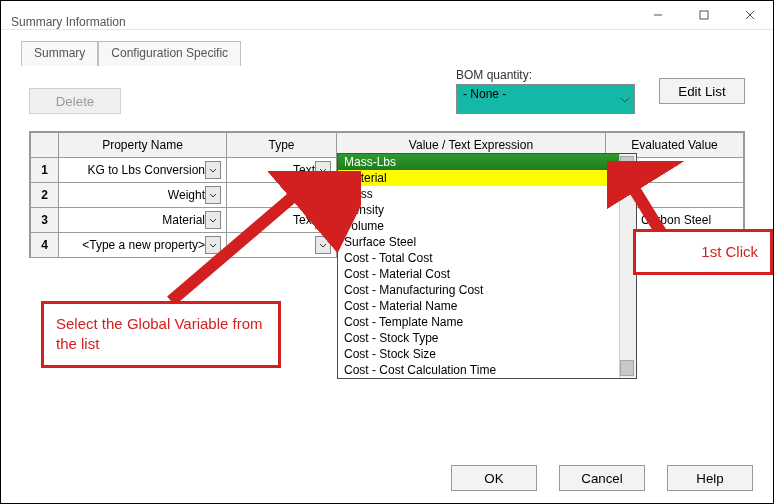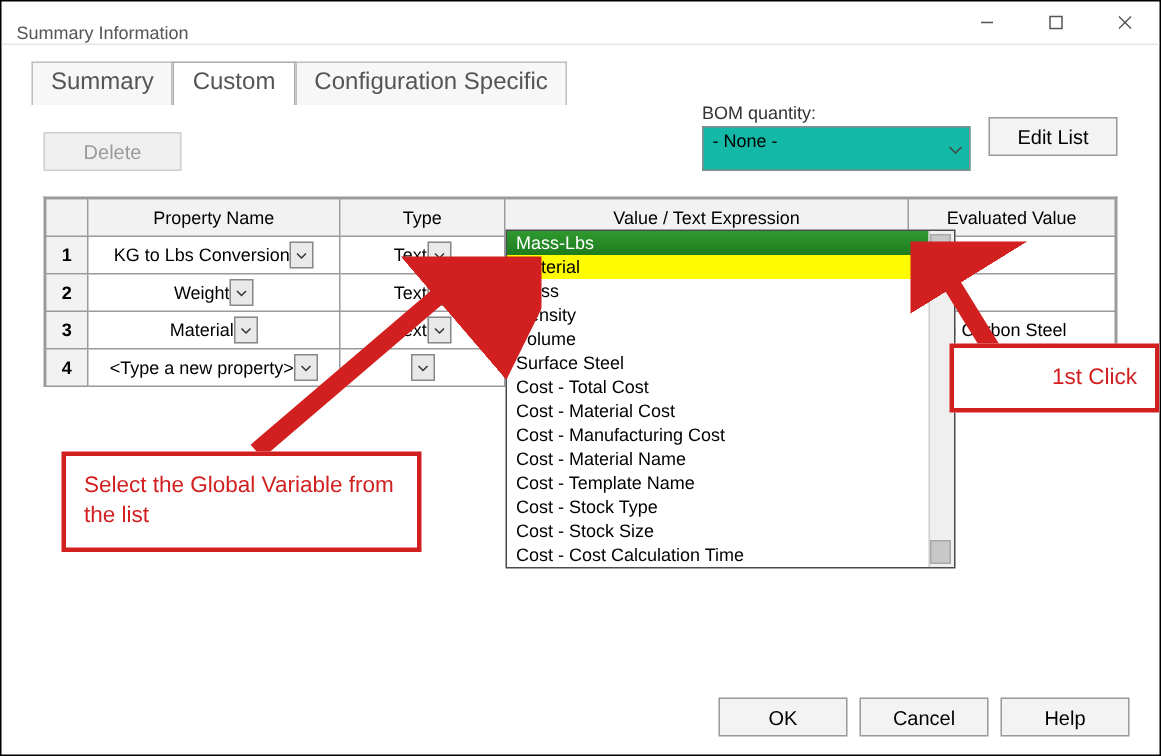--- a/index.html
+++ b/index.html
@@ -5,61 +5,61 @@
   html,body{margin:0;padding:0;font-family:"Segoe UI",Tahoma,sans-serif;font-size:12px;color:#000;background:#fff}
   .window{width:774px;height:504px;border:1px solid #000;box-sizing:border-box;position:relative;background:#fff;overflow:hidden}
   
   .titlebar{height:28px;display:flex;align-items:flex-end;justify-content:space-between;padding:0 0 0 10px;border-bottom:1px solid #e5e5e5}
   .titlebar .title{color:#555}
   .win-controls{display:flex;height:100%}
   .win-btn{width:46px;display:flex;align-items:center;justify-content:center;color:#555}
   .win-btn svg{display:block}
   
   .tabs{display:flex;gap:0;margin:10px 0 0 20px;position:relative}
-  .tab{padding:4px 12px 6px;border:1px solid #bfbfbf;border-bottom:none;background:#f7f7f7;color:#555;position:relative;top:1px;font-size:16px}
+  .tab{padding:4px 12px 6px;border:1px solid #bfbfbf;border-bottom:none;background:#f7f7f7;color:#555;position:relative;top:1px;font-size:12px}
   .tab.active{background:#fff;border-color:#aaa;z-index:2}
   
   .body-frame{position:absolute;left:20px;right:20px;top:55px;bottom:50px;border:0;}
   
   .top-controls{display:flex;align-items:flex-end;justify-content:space-between;margin:12px 8px 10px 8px}
   .delete-btn{width:92px;height:26px;background:#efefef;border:1px solid #d0d0d0;color:#9a9a9a}
   .bom-wrap{display:flex;flex-direction:column;gap:2px}
-  .bom-row{display:flex;align-items:center;gap:12px}
+  .bom-row{display:flex;align-items:center;gap:24px}
   .bom-label{color:#333}
   .bom-select{width:140px;height:24px;border:1px solid #8a8a8a;background:#14b8a6;padding:2px 31px 2px 6px;position:relative}
   .select-caret{position:absolute;right:4px;top:50%;transform:translateY(-50%)}
   .edit-list-btn{width:72px;height:26px;border:1px solid #9a9a9a;background:#f3f3f3}
   
   .grid{position:absolute;left:8px;right:8px;top:75px;border:1px solid #9a9a9a;border-bottom:none}
   .grid table{border-collapse:collapse;width:100%;table-layout:fixed}
   .grid th,.grid td{border:1px solid #9a9a9a;padding:3px 5px;font-weight:normal;background:#fff;height:18px;overflow:hidden;white-space:nowrap}
   .grid th{background:#f2f2f2;text-align:center}
   .grid td.rownum{background:#f2f2f2;text-align:center;font-weight:bold}
   .col-num{width:28px}
   .col-prop{width:168px}
   .col-type{width:110px}
   .col-val{}
   .col-eval{width:138px}
-  .cell-type{display:flex;justify-content:center;align-items:center}
+  .cell-type{display:flex;justify-content:flex-end;align-items:center}
   .dd-btn{width:14px;height:16px;border:1px solid #888;background:#e9e9e9;display:flex;align-items:center;justify-content:center}
   .dd-btn svg{display:block}
   .val-cell{position:relative;padding:0!important}
   .val-inner{display:flex;align-items:center;height:100%}
   .val-text{flex:1;padding:2px 5px;overflow:hidden}
   .val-blue{background:#0a63c9;color:#fff}
   
   .dropdown{position:absolute;left:316px;top:97px;width:298px;border:1px solid #4b4b4b;background:#fff;z-index:5}
   .dropdown .item{padding:1px 6px;white-space:nowrap;font-size:12px}
   .dropdown .item.sel{background:linear-gradient(#2f9a2f,#1e7c1e);color:#fff}
   .dropdown .item.hl{background:#fffb00}
   .dropdown .scroll{position:absolute;right:0;top:0;bottom:0;width:16px;background:#efefef;border-left:1px solid #cfcfcf}
   .dropdown .thumb{position:absolute;right:2px;top:2px;width:12px;height:14px;background:#c8c8c8;border:1px solid #a8a8a8}
   .dropdown .thumb2{position:absolute;right:2px;bottom:2px;width:12px;height:14px;background:#c8c8c8;border:1px solid #a8a8a8}
   
-  .bottom-bar{position:absolute;right:20px;bottom:12px;display:flex;gap:8px}
+  .bottom-bar{position:absolute;right:20px;bottom:12px;display:flex;gap:22px}
   .btn{width:86px;height:26px;border:1px solid #9a9a9a;background:#f3f3f3}
   
   .callout{position:absolute;border:3px solid #d21f1f;background:#fff;color:#d21f1f;padding:10px 12px;font-size:15px;line-height:1.35;z-index:20}
   .callout.small{width:110px;text-align:right}
   .arrow-svg{position:absolute;z-index:15;pointer-events:none}
 </style>
 </head>
 <body>
 
 <div class="window">
@@ -81,21 +81,20 @@
         <svg width="10" height="10">
             <line x1="1" y1="1" x2="9" y2="9" stroke="#555" stroke-width="1"></line>
             <line x1="9" y1="1" x2="1" y2="9" stroke="#555" stroke-width="1"></line>
           </svg>
       </div>
     </div>
   </div>
 
   <div class="tabs">
     <div class="tab">Summary</div>
-    <div class="tab active">Custom</div>
     <div class="tab">Configuration Specific</div>
   </div>
 
   <div class="body-frame">
     <div class="top-controls">
       <button class="delete-btn">Delete</button>
       <div class="bom-row">
         <div class="bom-wrap">
           <span class="bom-label">BOM quantity:</span>
           <div class="bom-select">

